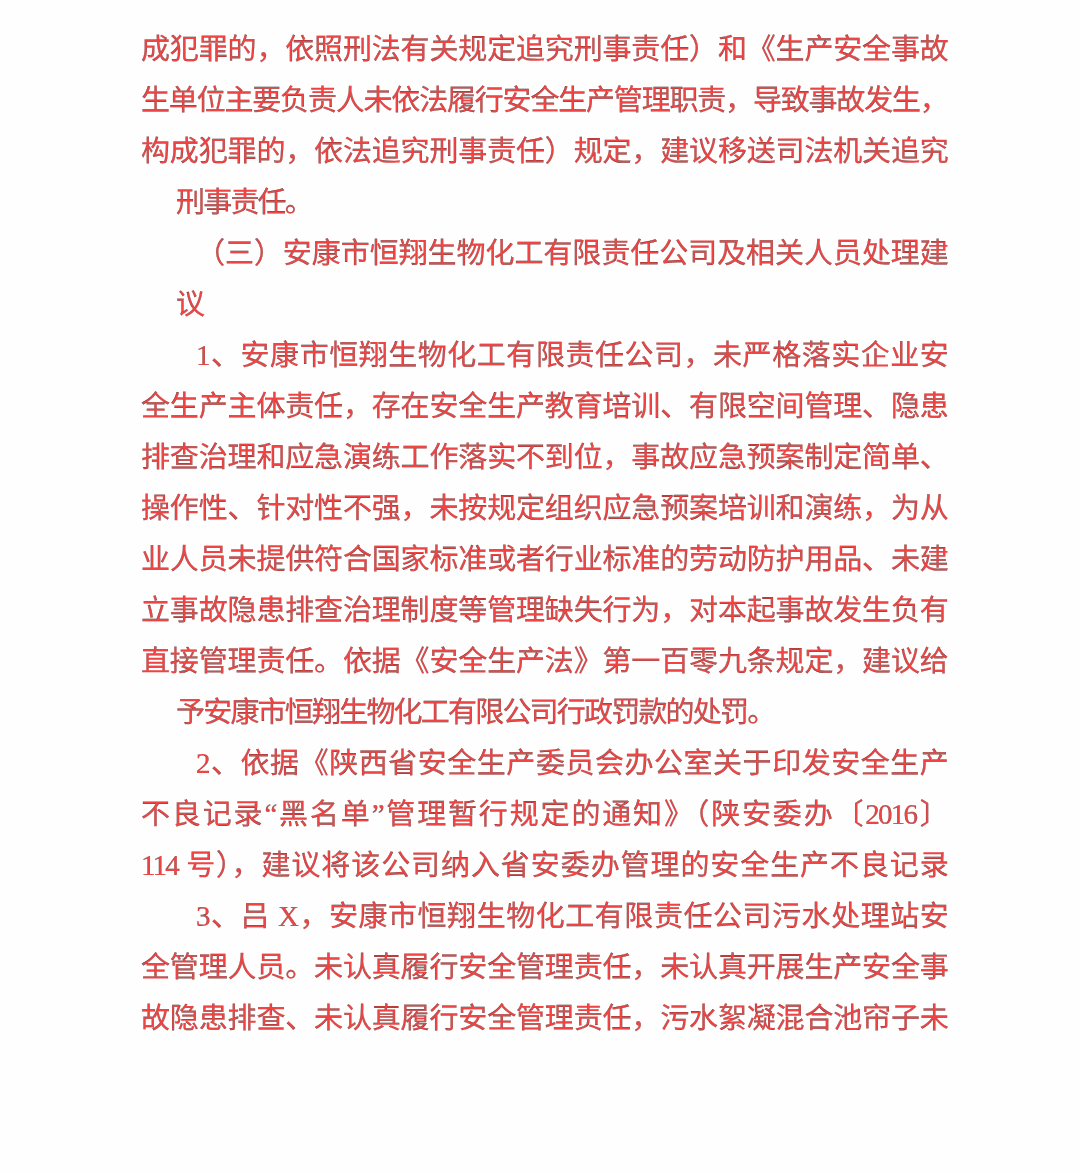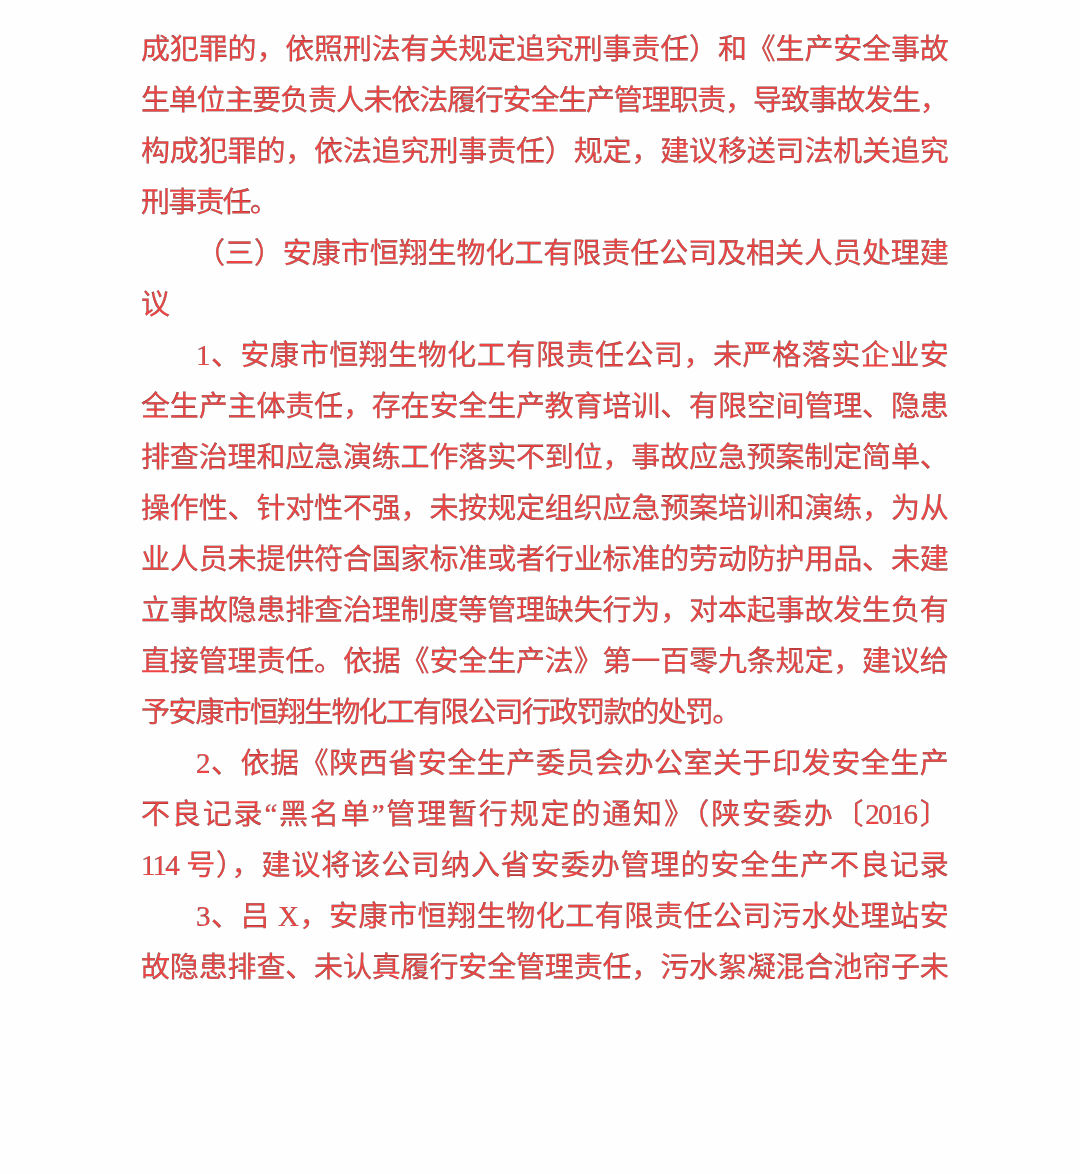--- a/index.html
+++ b/index.html
@@ -29,20 +29,21 @@
     height: 51px;
     line-height: 51px;
     white-space: pre;
     text-align: justify;
     text-align-last: justify;
     -webkit-text-stroke: 0.2px #2a2a2a;
   }
   .line.left {
     text-align: left;
     text-align-last: left;
+    margin-left: 35px;
   }
   .line.indent {
     text-indent: 55px;
   }
 </style>
 </head>
 <body>
 
 <div class="page">
   <div class="text-column">
@@ -57,15 +58,16 @@
     <div class="line">排查治理和应急演练工作落实不到位，事故应急预案制定简单、</div>
     <div class="line">操作性、针对性不强，未按规定组织应急预案培训和演练，为从</div>
     <div class="line">业人员未提供符合国家标准或者行业标准的劳动防护用品、未建</div>
     <div class="line">立事故隐患排查治理制度等管理缺失行为，对本起事故发生负有</div>
     <div class="line">直接管理责任。依据《安全生产法》第一百零九条规定，建议给</div>
     <div class="line left">予安康市恒翔生物化工有限公司行政罚款的处罚。</div>
     <div class="line indent">2、依据《陕西省安全生产委员会办公室关于印发安全生产</div>
     <div class="line">不良记录“黑名单”管理暂行规定的通知》（陕安委办〔2016〕</div>
     <div class="line">114 号），建议将该公司纳入省安委办管理的安全生产不良记录</div>
     <div class="line indent">3、吕 X，安康市恒翔生物化工有限责任公司污水处理站安</div>
+    <div class="line">全管理人员。未认真履行安全管理责任，未认真开展生产安全事</div>
     <div class="line">故隐患排查、未认真履行安全管理责任，污水絮凝混合池帘子未</div>
   </div>
 </div>
 
 </body></html>

